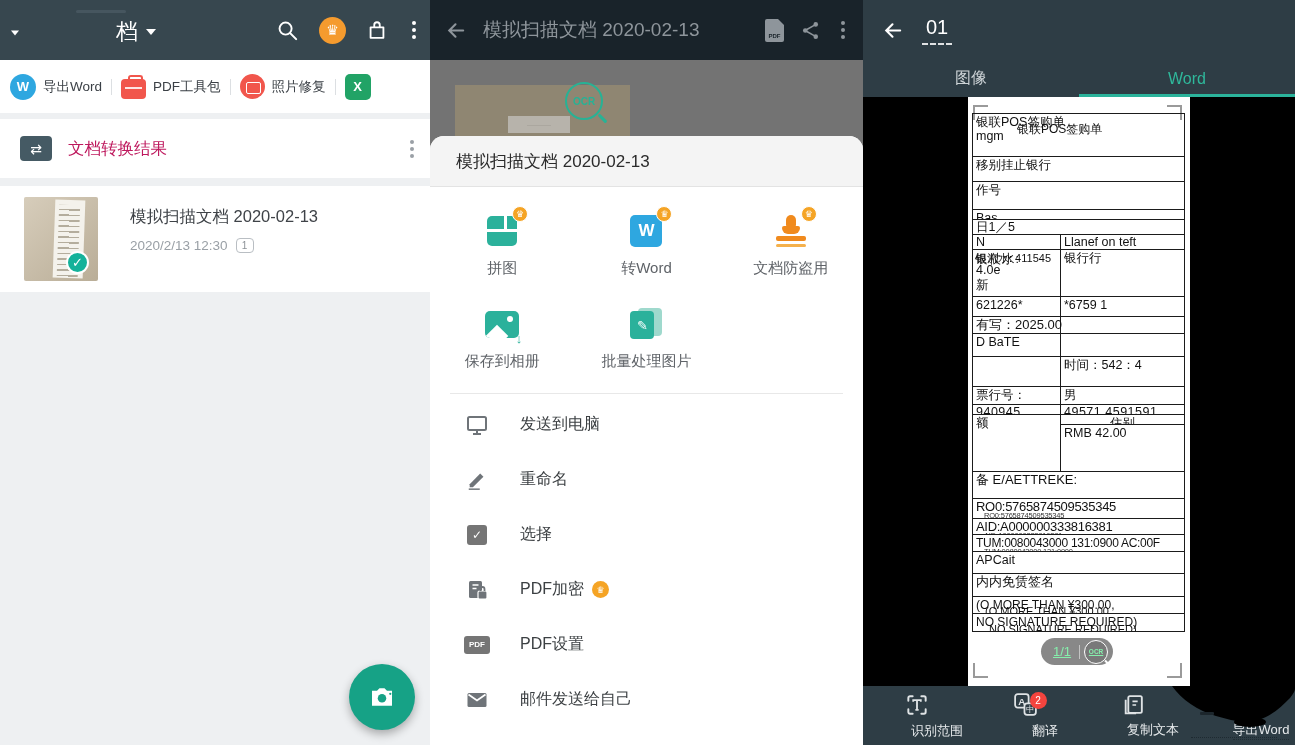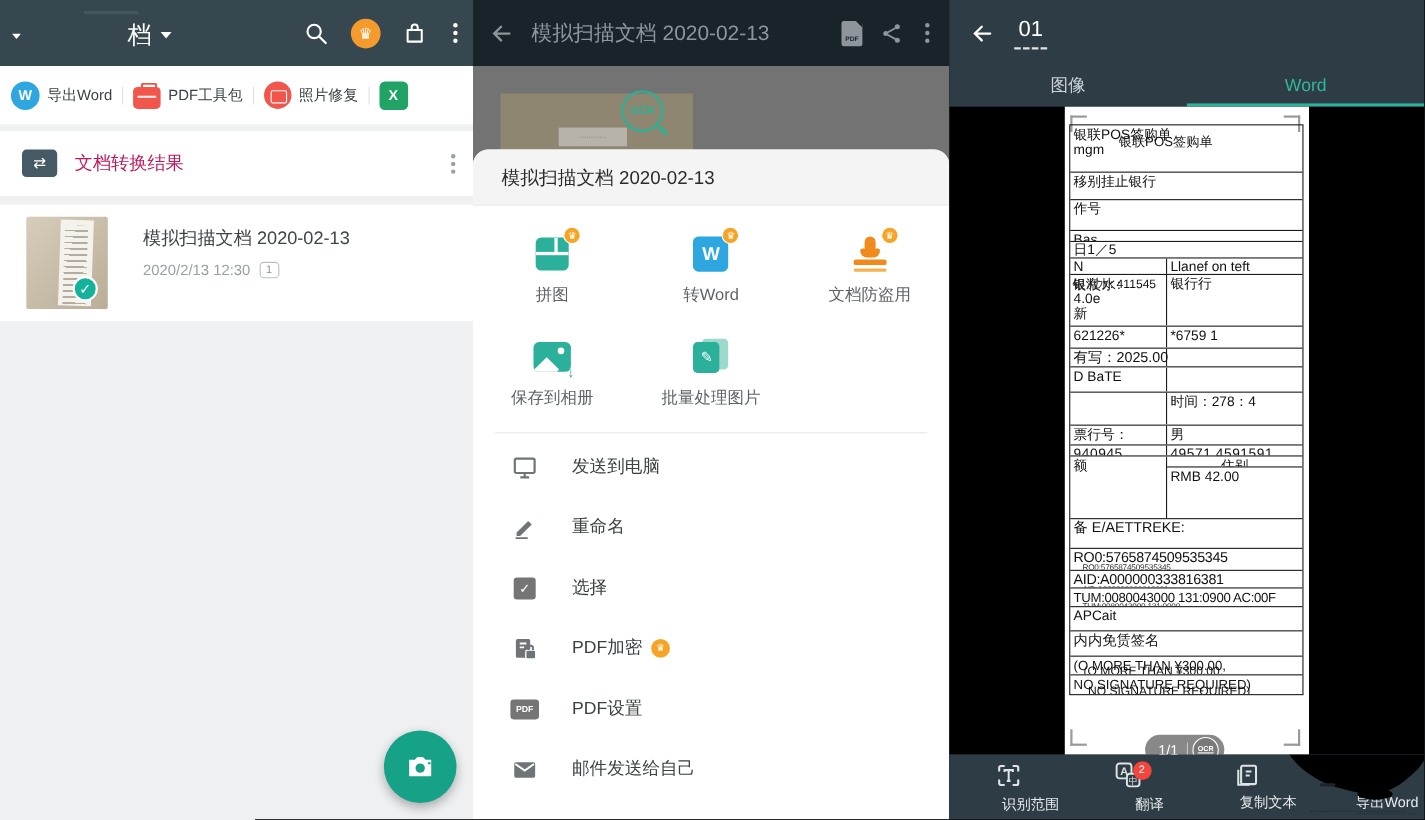--- a/index.html
+++ b/index.html
@@ -118,21 +118,21 @@
   .cr { flex:1; padding:1px 3px; }
   .noclip { overflow:visible; }
   .nowrap { white-space:nowrap; }
   .ghost1 { position:absolute; left:44px; top:9px; font-size:12px; color:#111; white-space:nowrap; }
   .ghost2 { position:absolute; left:2px; top:2px; font-weight:normal; letter-spacing:1px; }
   .tsub { display:block; font-size:7.5px; color:#333; margin:-3px 0 0 8px; letter-spacing:-.2px; white-space:nowrap; }
   .gstack { position:relative; }
   .gdup { position:absolute; left:12px; top:8px; font-size:11px; white-space:nowrap; }
   .clipnum { margin-top:-1px; letter-spacing:.5px; }
   .rclip { height:9px; overflow:hidden; border-bottom:1px solid #1b1b1b; margin:0 -3px 1px; padding:0 3px;text-align:center; }
-  .pill { position:absolute; left:178px; top:571px; width:72px; height:27px; background:rgba(120,120,120,.88); border-radius:14px; display:flex; align-items:center; color:#ffffff; font-size:13px; padding-left:12px; gap:8px;text-decoration:underline; }
+  .pill { position:absolute; left:178px; top:541px; width:72px; height:27px; background:rgba(120,120,120,.88); border-radius:14px; display:flex; align-items:center; color:#86efac; font-size:13px; padding-left:12px; gap:8px;text-decoration:underline; }
   .pill .sep { width:1px; height:14px; background:rgba(255,255,255,.5); }
   .pill-ocr { position:relative; width:24px; height:24px; border:1.6px solid #fff; border-radius:50%; font-size:6.5px; font-weight:bold; display:flex; align-items:center; justify-content:center; background:rgba(120,120,120,.9); margin-left:-4px; }
   .pill-ocr:after { content:""; position:absolute; right:-4px; bottom:-1px; width:7px; height:2px; background:#fff; transform:rotate(45deg); }
   .tbar3 { position:absolute; left:0; bottom:0; width:100%; height:59px; background:#2E3D45; display:flex; }
   .titem { width:25%; display:flex; flex-direction:column; align-items:center; justify-content:center; gap:4px; color:#e7eaec; }
   .titem .tlabel { font-size:13px;margin-left:40px; }
   .titem svg { color:#dfe3e5; }
   .badge-red { position:absolute; margin-left:26px; margin-top:-30px; width:17px; height:17px; border-radius:50%; background:#F4443E; color:#fff; font-size:10px; display:flex; align-items:center; justify-content:center; }
   .blob { position:absolute; left:287px; top:686px; width:145px; height:59px; }
   .dash-art { position:absolute; left:337px; top:712px; width:14px; height:3px; background:#1c262c; border-radius:1px; }
@@ -427,21 +427,21 @@
           <div class="trow cols" style="height:17px">
             <div class="cl noclip nowrap" style="font-size:13px">有写：2025.00</div>
             <div class="cr"></div>
           </div>
           <div class="trow cols" style="height:23px">
             <div class="cl">D BaTE</div>
             <div class="cr"></div>
           </div>
           <div class="trow cols" style="height:30px">
             <div class="cl"></div>
-            <div class="cr">时间：278：4</div>
+            <div class="cr">时间：542：4</div>
           </div>
           <div class="trow cols" style="height:18px">
             <div class="cl">票行号：</div>
             <div class="cr">男</div>
           </div>
           <div class="trow cols" style="height:10px">
             <div class="cl clipnum">940945</div>
             <div class="cr clipnum">49571 4591591</div>
           </div>
           <div class="trow cols" style="height:57px">

